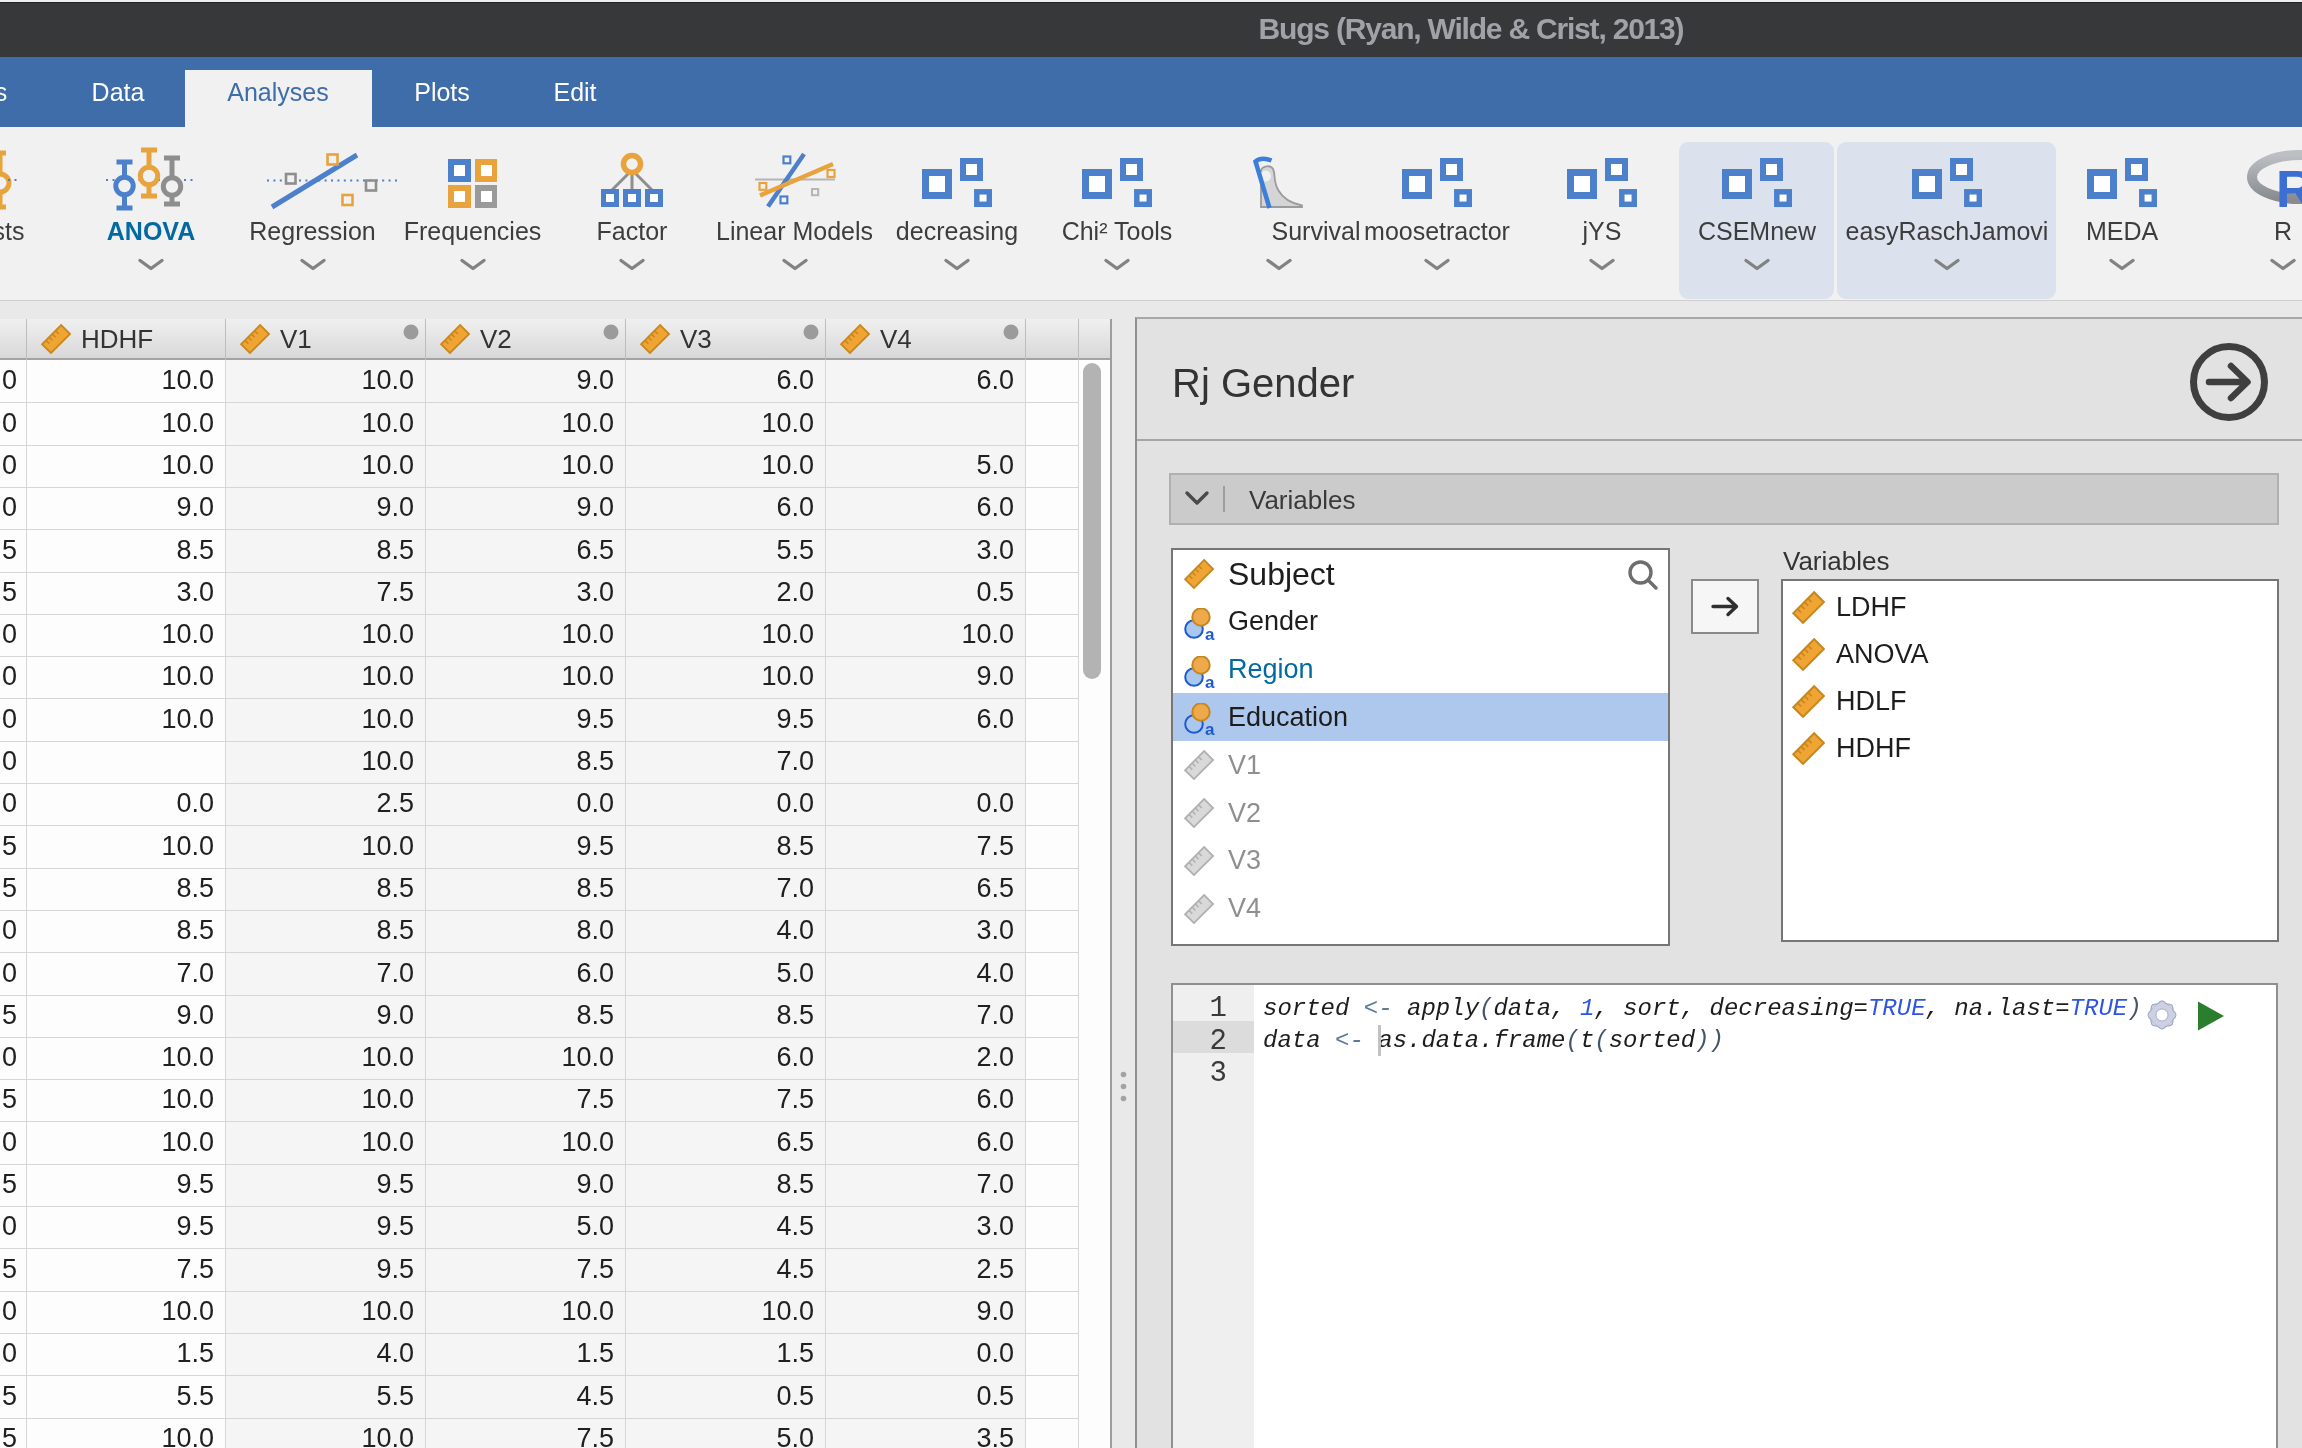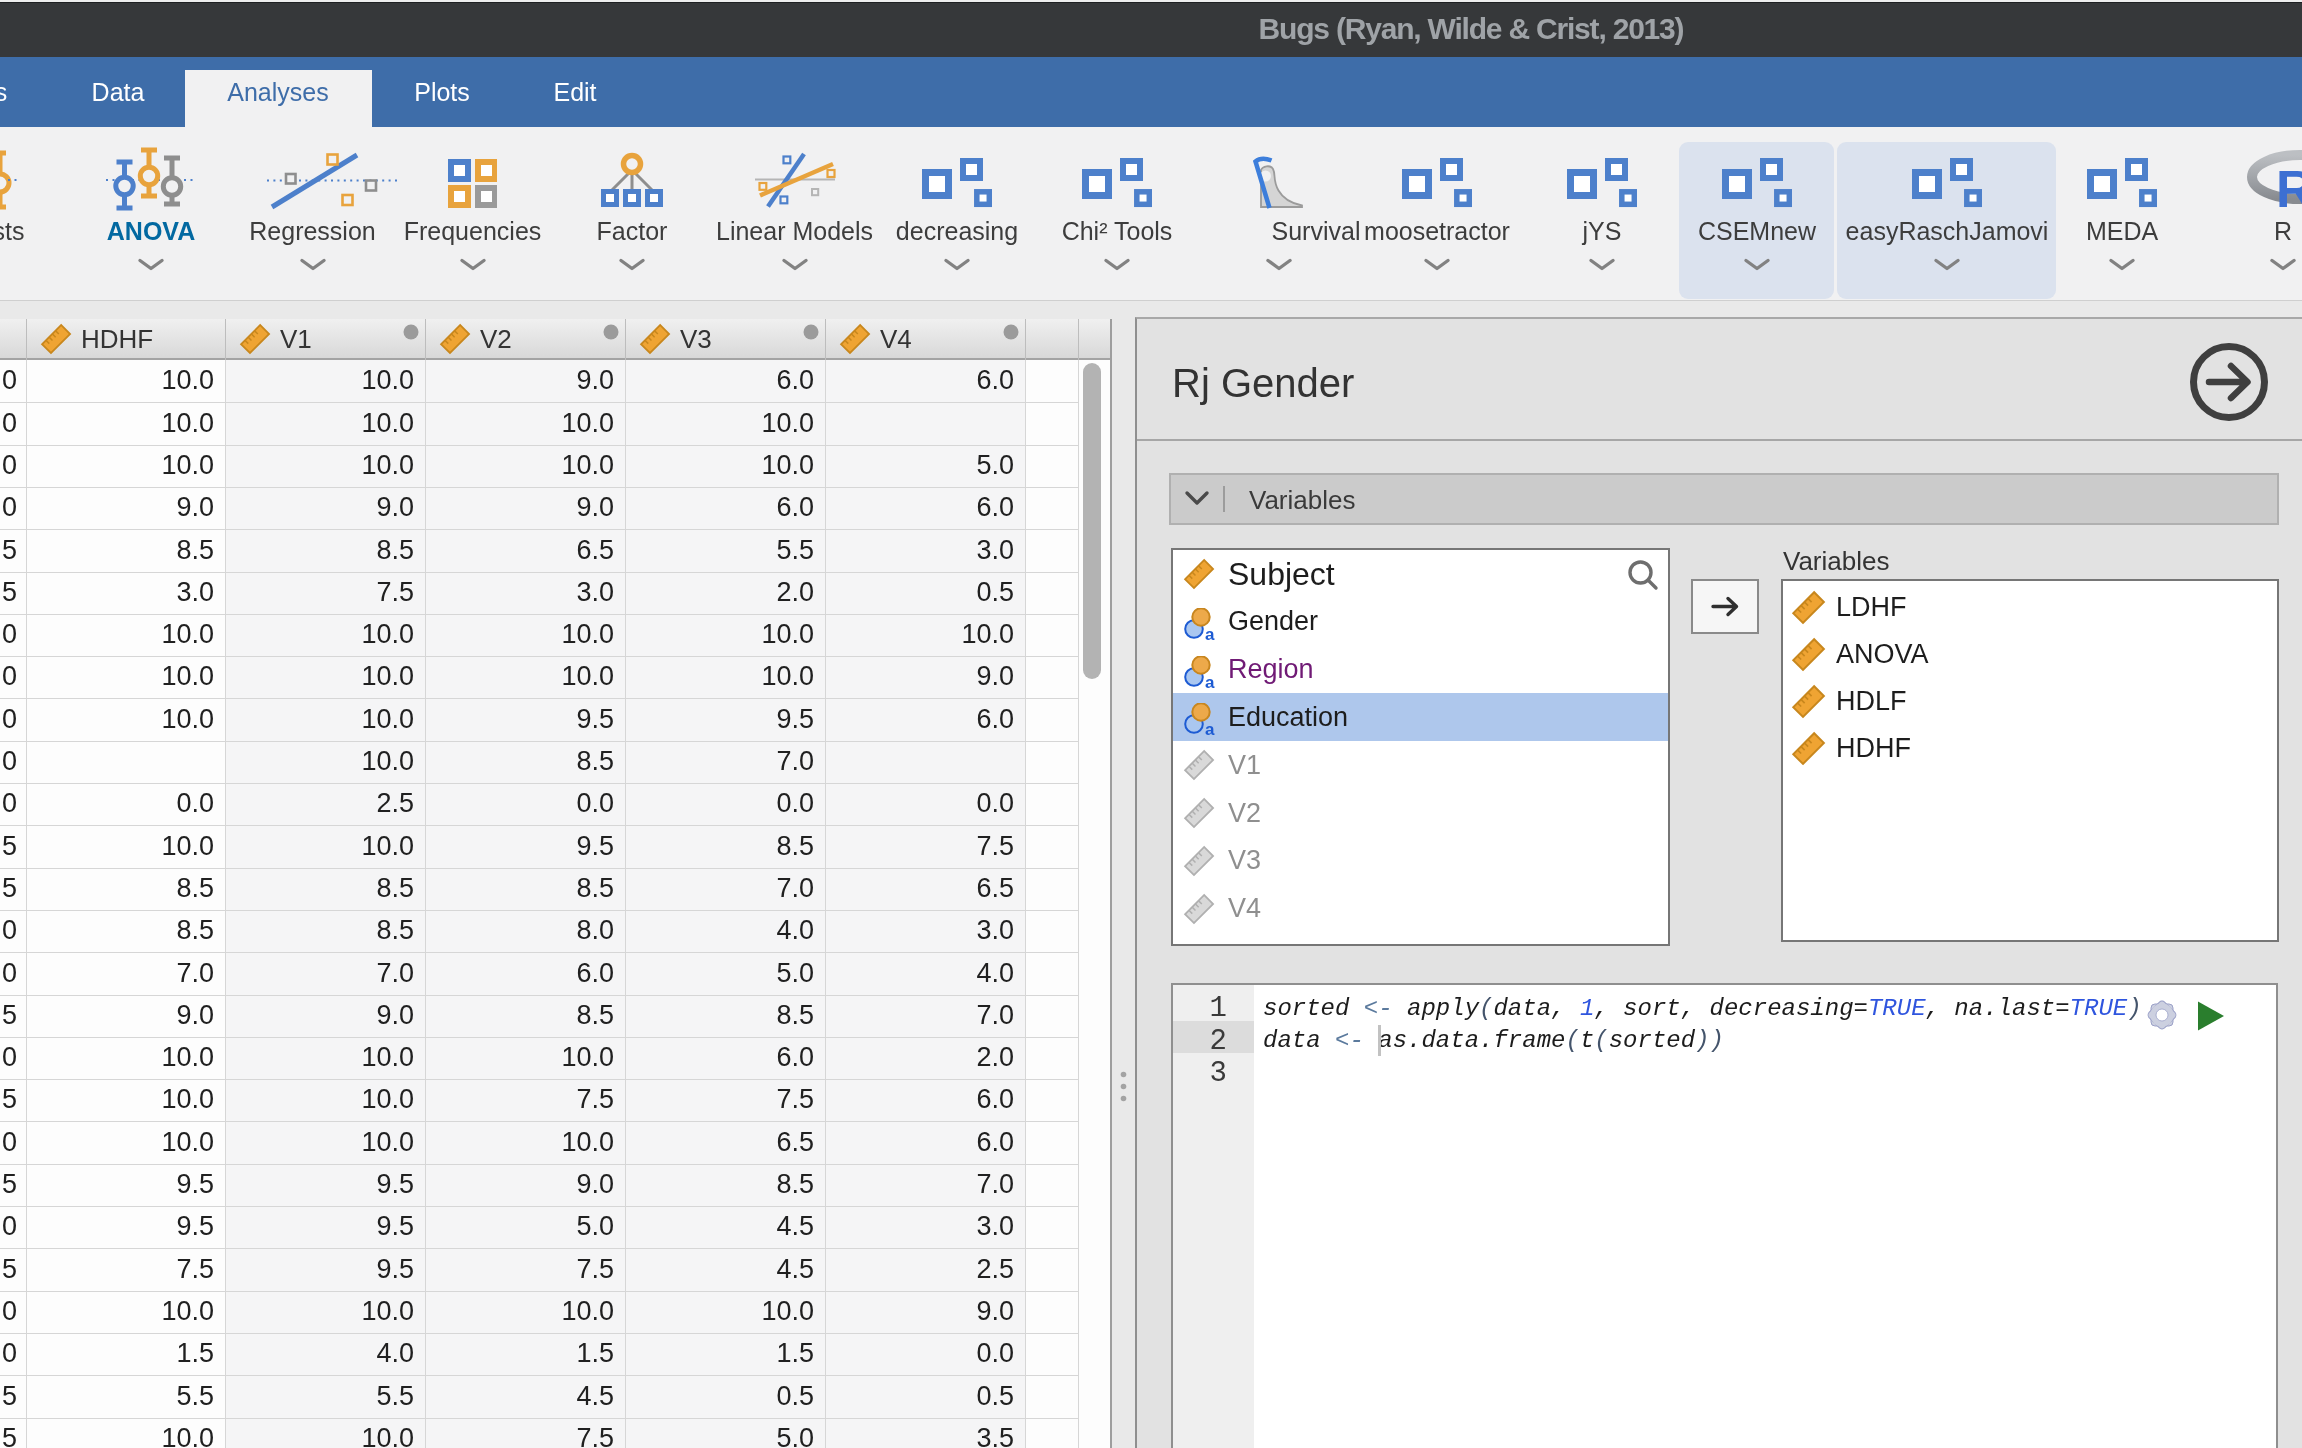--- a/index.html
+++ b/index.html
@@ -451,21 +451,21 @@
     <circle cx="10" cy="21" r="8.8" fill="#aac7f0" stroke="#1d5bd3" stroke-width="2"></circle>
     <circle cx="17" cy="9" r="8.7" fill="#eda94a" stroke="#c8861f" stroke-width="2"></circle>
     <text x="21" y="31.5" style="font-family:'Liberation Sans',sans-serif;font-weight:bold;font-size:17px" fill="#1d5bd3">a</text>
   </svg>
 <div style="position:absolute;left:1228px;top:608.3px;font-family:'Liberation Sans',sans-serif;font-size:27px;color:#1d1d1d;font-weight:400;line-height:27px;white-space:pre;">Gender</div>
 <svg style="position:absolute;left:1184px;top:655.5px" width="34" height="32" viewBox="0 0 34 32">
     <circle cx="10" cy="21" r="8.8" fill="#aac7f0" stroke="#1d5bd3" stroke-width="2"></circle>
     <circle cx="17" cy="9" r="8.7" fill="#eda94a" stroke="#c8861f" stroke-width="2"></circle>
     <text x="21" y="31.5" style="font-family:'Liberation Sans',sans-serif;font-weight:bold;font-size:17px" fill="#1d5bd3">a</text>
   </svg>
-<div style="position:absolute;left:1228px;top:656.1px;font-family:'Liberation Sans',sans-serif;font-size:27px;color:#701a75;font-weight:400;line-height:27px;white-space:pre;">Region</div>
+<div style="position:absolute;left:1228px;top:656.1px;font-family:'Liberation Sans',sans-serif;font-size:27px;color:#0369a1;font-weight:400;line-height:27px;white-space:pre;">Region</div>
 <svg style="position:absolute;left:1184px;top:703.3px" width="34" height="32" viewBox="0 0 34 32">
     <circle cx="10" cy="21" r="8.8" fill="#aac7f0" stroke="#1d5bd3" stroke-width="2"></circle>
     <circle cx="17" cy="9" r="8.7" fill="#eda94a" stroke="#c8861f" stroke-width="2"></circle>
     <text x="21" y="31.5" style="font-family:'Liberation Sans',sans-serif;font-weight:bold;font-size:17px" fill="#1d5bd3">a</text>
   </svg>
 <div style="position:absolute;left:1228px;top:703.9px;font-family:'Liberation Sans',sans-serif;font-size:27px;color:#1d1d1d;font-weight:400;line-height:27px;white-space:pre;">Education</div>
 <svg style="position:absolute;left:1183px;top:749.1px" width="32" height="32" viewBox="0 0 32 32">
     <g transform="rotate(-45 16 16)">
       <rect x="2.5" y="9.8" width="27" height="12.6" fill="#d9d9d9" stroke="#b0b0b0" stroke-width="1.8"></rect>
       <path d="M8 10 v4.5 M12.5 10 v4.5 M17 10 v4.5 M21.5 10 v4.5" stroke="#b0b0b0" stroke-width="1.5" fill="none"></path>

